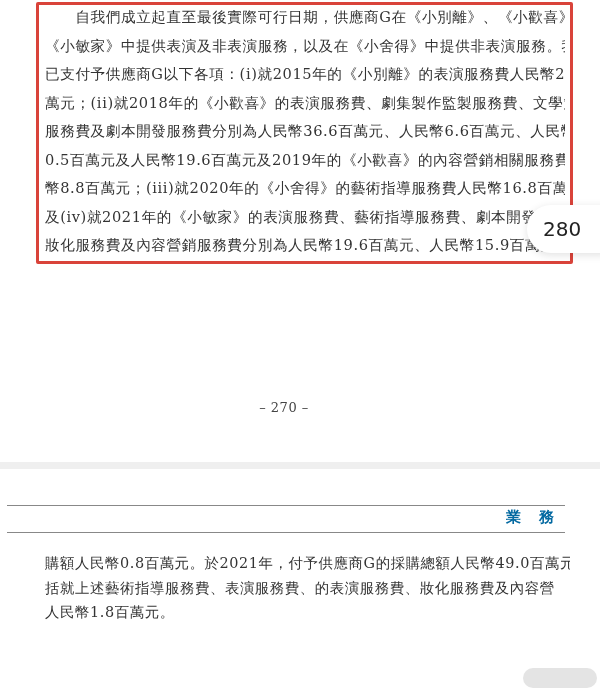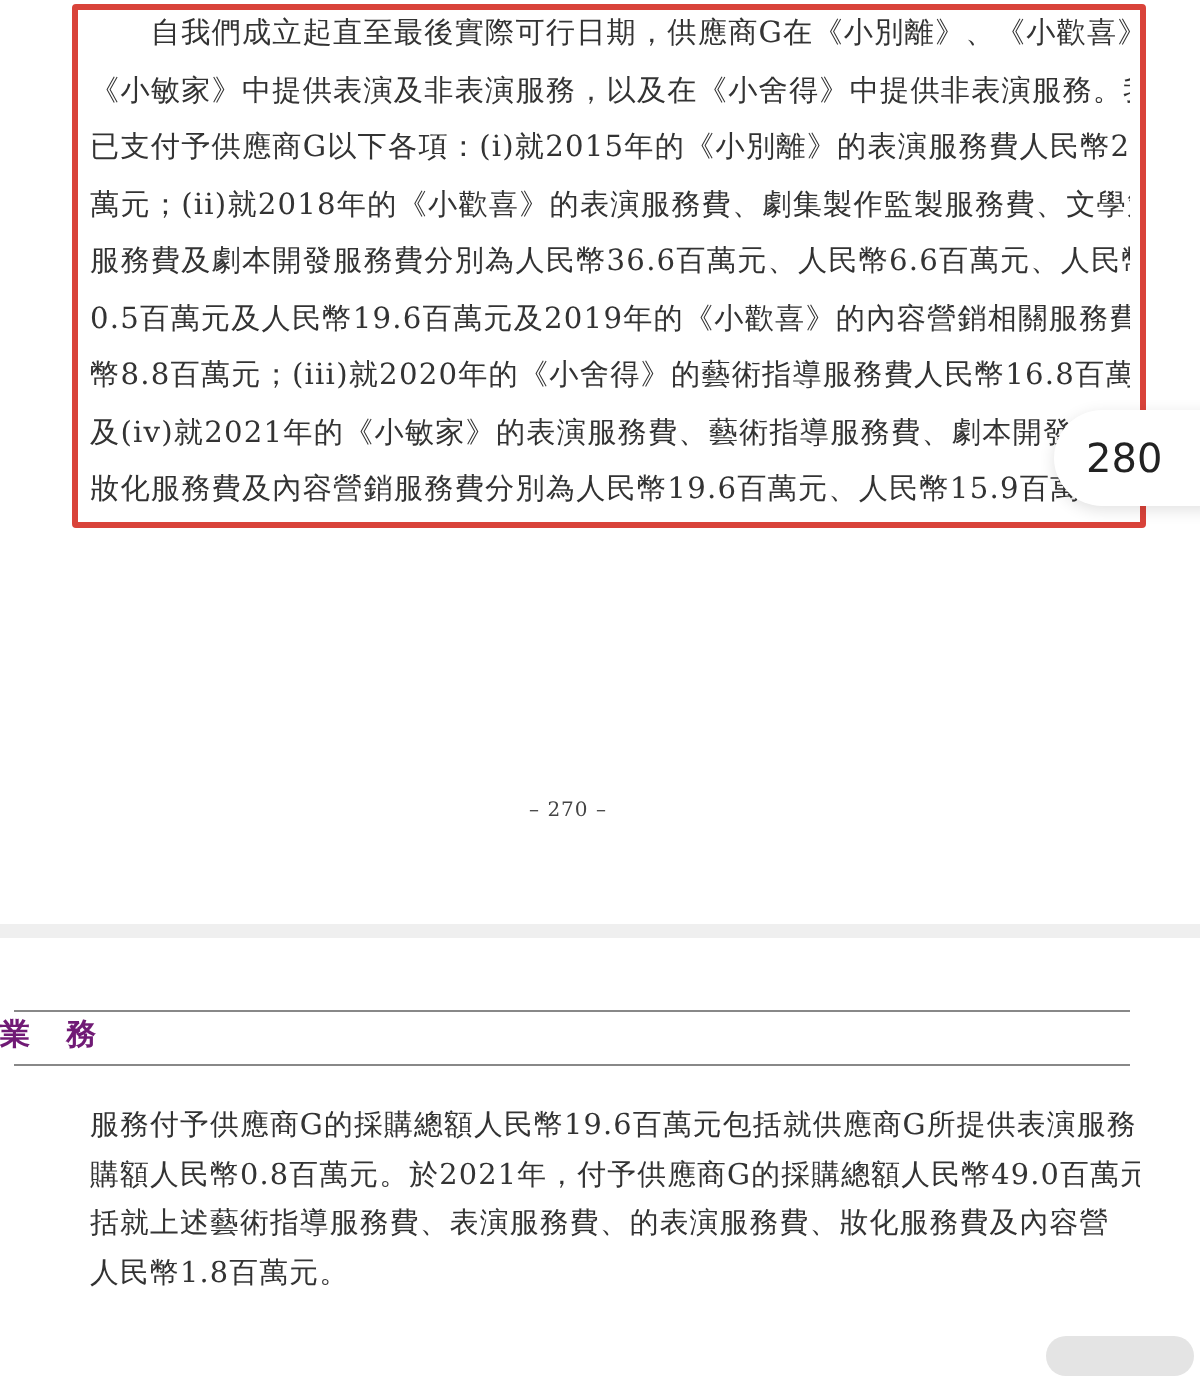--- a/index.html
+++ b/index.html
@@ -23,33 +23,33 @@
   .para-top .line { display: block; white-space: nowrap; overflow: hidden; }
   .page-bubble {
     position: absolute; left: 527px; top: 205px; width: 80px; height: 48px;
     background: #fff; border-radius: 24px 0 0 24px;
     box-shadow: 0 2px 8px rgba(0,0,0,0.12);
     font-family: "DejaVu Sans", "Liberation Sans", sans-serif;
     font-size: 20px; color: #222; line-height: 48px; padding-left: 16px; box-sizing: border-box;
   }
   .page-number {
     position: absolute; left: 0; width: 568px; top: 400px; text-align: center;
-    font-size: 10px; color: #444; letter-spacing: 0.5px;
+    font-size: 13px; color: #444; letter-spacing: 0.5px;
   }
   .page-gap {
     position: absolute; left: 0; top: 462px; width: 600px; height: 7px; background: #efefef;
   }
   .page-bottom { position: absolute; left: 0; top: 469px; width: 600px; height: 227px; background: #fff; }
   .section-rule { position: absolute; left: 7px; width: 558px; height: 1px; background: #888; }
   .rule-top { top: 505px; }
   .rule-bottom { top: 532px; }
   .section-title {
-    position: absolute; left: 0; width: 572px; top: 508px; text-align: left;
+    position: absolute; left: 0; width: 572px; top: 508px; text-align: right;
     font-family: "DejaVu Sans", "Liberation Sans", sans-serif;
-    font-size: 15px; font-weight: bold; color: #701a75; letter-spacing: 18px;
+    font-size: 15px; font-weight: bold; color: #0369a1; letter-spacing: 18px;
   }
   .para-bottom { left: 45px; top: 551px; width: 525px; line-height: 24.5px; font-size: 14.4px; }
   .para-bottom .line { display: block; white-space: nowrap; overflow: hidden; }
   .scroll-pill {
     position: absolute; left: 523px; top: 668px; width: 74px; height: 20px;
     border-radius: 10px; background: #e4e4e4;
   }
 </style>
 </head>
 <body>
@@ -72,19 +72,18 @@
 </div>
 
 <div class="page-gap"></div>
 
 <div class="page-bottom"></div>
 <div class="section-rule rule-top"></div>
 <div class="section-title">業務</div>
 <div class="section-rule rule-bottom"></div>
 
 <div class="para para-bottom">
-  <span class="line">服務付予供應商G的採購總額人民幣19.6百萬元包括就供應商G所提供表演服務</span>
   <span class="line">購額人民幣0.8百萬元。於2021年，付予供應商G的採購總額人民幣49.0百萬元包</span>
   <span class="line">括就上述藝術指導服務費、表演服務費、的表演服務費、妝化服務費及內容營</span>
   <span class="line">人民幣1.8百萬元。</span>
 </div>
 
 <div class="scroll-pill"></div>
 
 </body></html>

